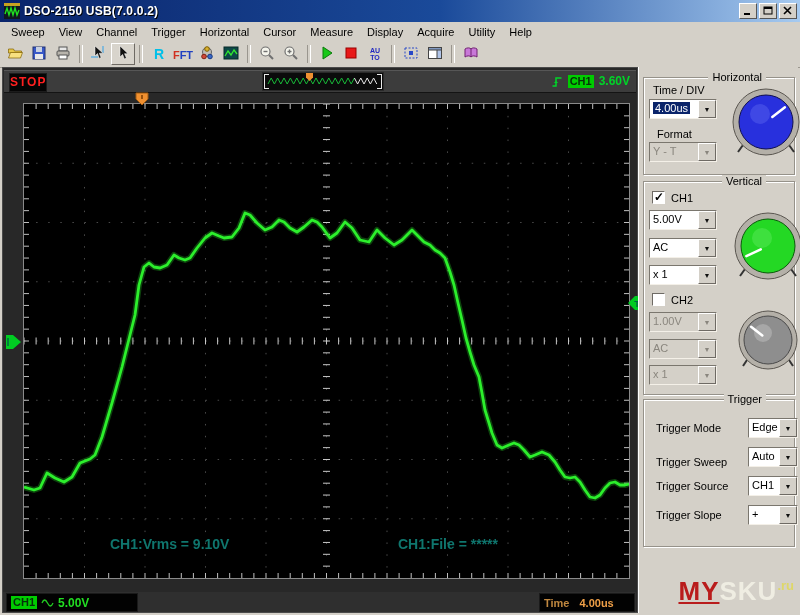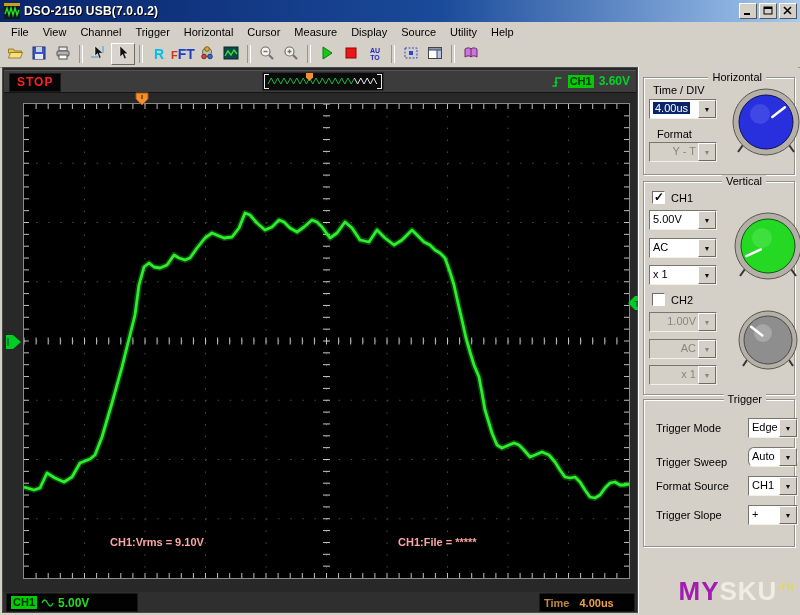--- a/index.html
+++ b/index.html
@@ -21,45 +21,45 @@
   .menu-item{padding:2px 7px;cursor:default;}
   
   .toolbar{position:absolute;left:0;top:41px;right:0;height:26px;background:#d4d0c8;
     display:flex;align-items:center;padding-left:3px;border-bottom:1px solid #9a968e;}
   .tb-btn{width:24px;height:22px;background:transparent;border:1px solid transparent;
     display:flex;align-items:center;justify-content:center;margin:0;}
   .tb-btn.framed{border-color:#fff #6e6a64 #6e6a64 #fff;background:#d8d4cc;}
   .tb-sep{width:2px;height:18px;margin:0 4px;border-left:1px solid #9a968e;border-right:1px solid #fff;}
   .ic-r{color:#00c0e8;font-weight:bold;font-size:14px;font-style:normal;}
   .ic-fft b{color:#d03020;font-size:11px;}
-  .ic-fft i{color:#2040c0;font-size:14px;font-style:normal;font-weight:bold;}
+  .ic-fft i{color:#2040c0;font-size:11px;font-style:normal;font-weight:bold;}
   .ic-auto{color:#2028c0;font-weight:bold;font-size:7px;line-height:7px;text-align:center;display:block;}
   
   .scope{position:absolute;left:2px;top:67px;width:636px;height:546px;background:#282828;
     border:1px solid #4a4a4a;box-sizing:border-box;}
   .topstrip{position:absolute;left:1px;top:2px;right:1px;height:21px;background:#3c3c3c;
     border-top:1px solid #565656;border-bottom:1px solid #141414;}
-  .stopbox{position:absolute;left:5px;top:2px;padding:1px 7px 2px;background:#050505;
+  .stopbox{position:absolute;left:5px;top:2px;padding:1px 0 2px;background:#050505;
     border:1px solid #1c1c1c;color:#ff2020;font-weight:bold;font-size:12px;letter-spacing:1px;}
   .preview{position:absolute;left:258px;top:1px;width:120px;height:17px;background:#0b0b0b;
     border:1px solid #2a2a2a;}
   .pv-bracket{position:absolute;top:1px;bottom:1px;width:4px;border:1px solid #e8e8e8;}
   .pv-bracket.l{left:1px;border-right:none;}
   .pv-bracket.r{right:1px;border-left:none;}
   .pv-marker{position:absolute;left:43px;top:0;width:7px;height:8px;background:#f09030;
     clip-path:polygon(0 0,100% 0,100% 55%,50% 100%,0 55%);}
   .trig-readout{position:absolute;right:6px;top:3px;display:flex;align-items:center;gap:5px;
     color:#00d428;font-weight:bold;font-size:12px;}
   .ch-badge{background:#00cc00;color:#06300a;font-weight:bold;font-size:11px;padding:0 2px;line-height:13px;}
   
   .grat{position:absolute;left:20px;top:35px;width:605px;height:474px;background:#000;
     border:1px solid #8a8a8a;}
   .annot{position:absolute;left:16px;top:24px;color:#cc1a1a;
     font-family:"Liberation Serif",serif;font-size:28px;line-height:1.3;}
-  .meas{position:absolute;color:#fca5a5;font-weight:bold;font-size:11px;}
+  .meas{position:absolute;color:#0f766e;font-weight:bold;font-size:14px;}
   .meas.l{left:86px;top:432px;}
   .meas.r{left:374px;top:432px;}
   .mk-top{position:absolute;left:111px;top:-12px;}
   .mk-left{position:absolute;left:-18px;top:231px;}
   .mk-right{position:absolute;right:-14px;top:192px;}
   
   .botbar{position:absolute;left:0;top:524px;right:1px;height:20px;background:#2f2f2f;}
   .stat-box{position:absolute;top:1px;height:17px;background:#020202;border:1px solid #1a1a1a;
     display:flex;align-items:center;gap:4px;padding:0 4px;}
   .stat-box.chv{left:3px;width:122px;}
@@ -73,34 +73,34 @@
   .grp{position:absolute;border:1px solid #96928a;box-shadow:inset 1px 1px 0 #fff, 1px 1px 0 #fff;}
   .grp-label{position:absolute;top:-7px;right:28px;background:#d4d0c8;padding:0 4px;font-size:11px;}
   .fldlabel{position:absolute;font-size:11px;}
   .combo{position:absolute;height:20px;width:68px;display:flex;background:#fff;
     border:1px solid;border-color:#7a766e #f4f0e8 #f4f0e8 #7a766e;box-sizing:border-box;}
   .combo-val{flex:1;padding:2px 2px 0 3px;font-size:11px;white-space:nowrap;overflow:hidden;}
   .combo-val .hl{background:#0a246a;color:#fff;padding:0 2px;}
   .combo-btn{width:16px;background:#d4d0c8;border:1px solid;border-color:#fff #6e6a64 #6e6a64 #fff;
     display:flex;align-items:center;justify-content:center;font-size:7px;color:#111;}
   .combo.disabled{background:#d4d0c8;}
-  .combo.disabled .combo-val{color:#8a867e;text-align:right;}
+  .combo.disabled .combo-val{color:#8a867e;}
   .combo.disabled .combo-btn{color:#8a867e;}
   .checkbox{position:absolute;width:13px;height:13px;background:#fff;border:1px solid;
     border-color:#6e6a64 #fff #fff #6e6a64;box-sizing:border-box;}
   .checkbox .check{display:none;position:relative;top:-2px;left:1px;font-size:12px;font-weight:bold;}
   .checkbox.checked .check{display:block;}
   .cb-label{position:absolute;font-size:11px;}
   .knob{position:absolute;}
   .trow-label{position:absolute;left:12px;font-size:11px;}
   .trow-combo{left:104px;width:50px;}
   
   .watermark{position:absolute;right:4px;bottom:6px;font-weight:bold;font-size:26px;
     letter-spacing:1px;font-family:"Liberation Sans",sans-serif;}
-  .wm-1{color:#a21caf;}
+  .wm-1{color:#b91c1c;text-decoration:underline;}
   .wm-2{color:#efede2;}
   .wm-ru{color:#ded768;font-size:13px;vertical-align:super;letter-spacing:0;}
 </style>
 </head>
 <body>
 
 <div class="win">
 
   <div class="titlebar">
     <svg class="title-icon" viewBox="0 0 16 16">
@@ -123,29 +123,29 @@
       </span>
       <span class="sysbtn">
         <svg width="10" height="10">
             <path d="M1 1 L8 8 M8 1 L1 8" stroke="#000" stroke-width="1.6"></path>
           </svg>
       </span>
     </span>
   </div>
 
   <div class="menubar">
-      <span class="menu-item">File</span>
+      <span class="menu-item">Sweep</span>
       <span class="menu-item">View</span>
       <span class="menu-item">Channel</span>
       <span class="menu-item">Trigger</span>
       <span class="menu-item">Horizontal</span>
       <span class="menu-item">Cursor</span>
       <span class="menu-item">Measure</span>
       <span class="menu-item">Display</span>
-      <span class="menu-item">Source</span>
+      <span class="menu-item">Acquire</span>
       <span class="menu-item">Utility</span>
       <span class="menu-item">Help</span>
     </div>
 
   <div class="toolbar">
       <button class="tb-btn">
         <span><svg width="17" height="16" viewBox="0 0 16 16">
             <path d="M1 4 h5 l1 2 h7 v2 H1z" fill="#e8c84a" stroke="#806000" stroke-width=".7"></path>
             <path d="M1 13 L3 7.5 h12 l-2 5.5z" fill="#f8e080" stroke="#806000" stroke-width=".7"></path>
           </svg></span>
@@ -671,25 +671,25 @@
     </div>
 
     <div class="grp" style="left:4px;top:332px;width:150px;height:146px;">
       <span class="grp-label">Trigger</span>
       <span class="trow-label" style="top:22px;">Trigger Mode</span>
       <div class="combo trow-combo" style="top:18px;">
         <span class="combo-val">Edge</span>
         <span class="combo-btn">▼</span>
       </div>
       <span class="trow-label" style="top:56px;">Trigger Sweep</span>
-      <div class="combo trow-combo" style="top:47px;border-radius:6px;">
+      <div class="combo trow-combo" style="top:47px;">
         <span class="combo-val">Auto</span>
         <span class="combo-btn">▼</span>
       </div>
-      <span class="trow-label" style="top:80px;">Format Source</span>
+      <span class="trow-label" style="top:80px;">Trigger Source</span>
       <div class="combo trow-combo" style="top:76px;">
         <span class="combo-val">CH1</span>
         <span class="combo-btn">▼</span>
       </div>
       <span class="trow-label" style="top:109px;">Trigger Slope</span>
       <div class="combo trow-combo" style="top:105px;">
         <span class="combo-val">+</span>
         <span class="combo-btn">▼</span>
       </div>
     </div>

